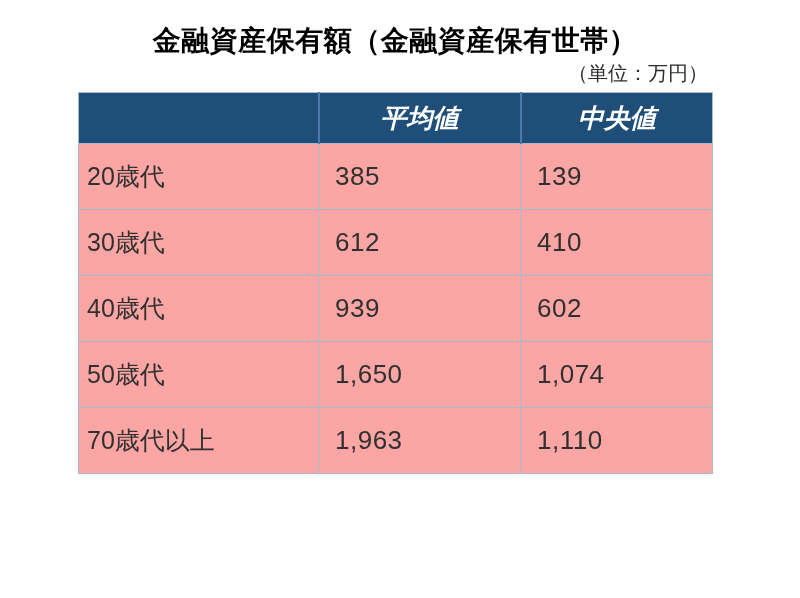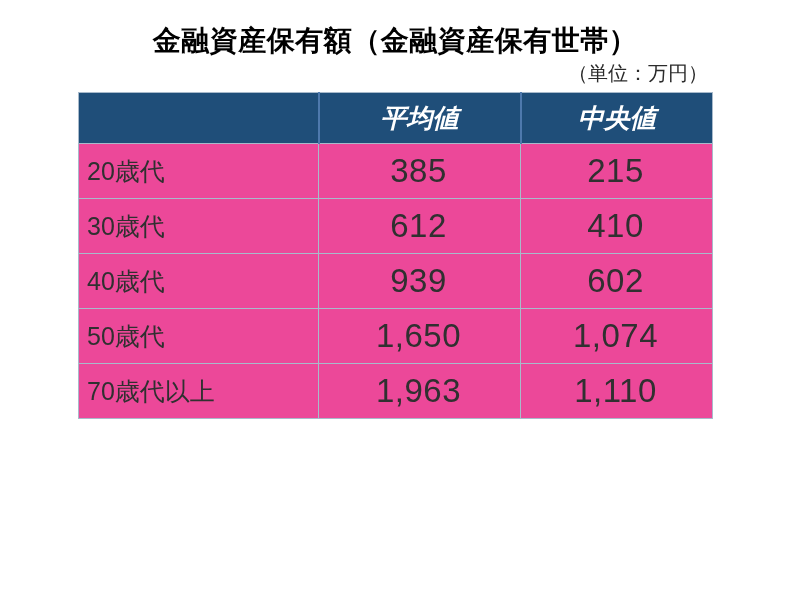--- a/index.html
+++ b/index.html
@@ -59,31 +59,31 @@
     font-style: italic;
   }
   thead th + th {
     border-left: 2px solid var(--header-divider, #4e79ad);
   }
   tbody td {
     height: 55px;
     vertical-align: middle;
     border: 1px solid var(--grid-border, #a8bacb);
     color: var(--body-text, #303030);
-    background: #ec4899;
-    padding: 8px;
+    background: #fca5a5;
+    padding: 16px;
   }
   tbody td.label-cell {
     font-size: 25px;
     text-align: left;
     padding-left: 8px;
   }
   tbody td.num-cell {
-    font-size: 33px;
-    text-align: center;
+    font-size: 26px;
+    text-align: left;
     padding-right: 10px;
     letter-spacing: 0.5px;
     margin-left: 16px;
   }
   tbody tr.total-row td {
     border-top: 2px solid var(--total-top-border, #8a9bab);
   }
 </style>
 </head>
 <body>
@@ -103,21 +103,21 @@
       <tr>
         <th></th>
         <th>平均値</th>
         <th>中央値</th>
       </tr>
     </thead>
     <tbody>
         <tr>
           <td class="label-cell">20歳代</td>
           <td class="num-cell">385</td>
-          <td class="num-cell">215</td>
+          <td class="num-cell">139</td>
         </tr>
         <tr>
           <td class="label-cell">30歳代</td>
           <td class="num-cell">612</td>
           <td class="num-cell">410</td>
         </tr>
         <tr>
           <td class="label-cell">40歳代</td>
           <td class="num-cell">939</td>
           <td class="num-cell">602</td>

